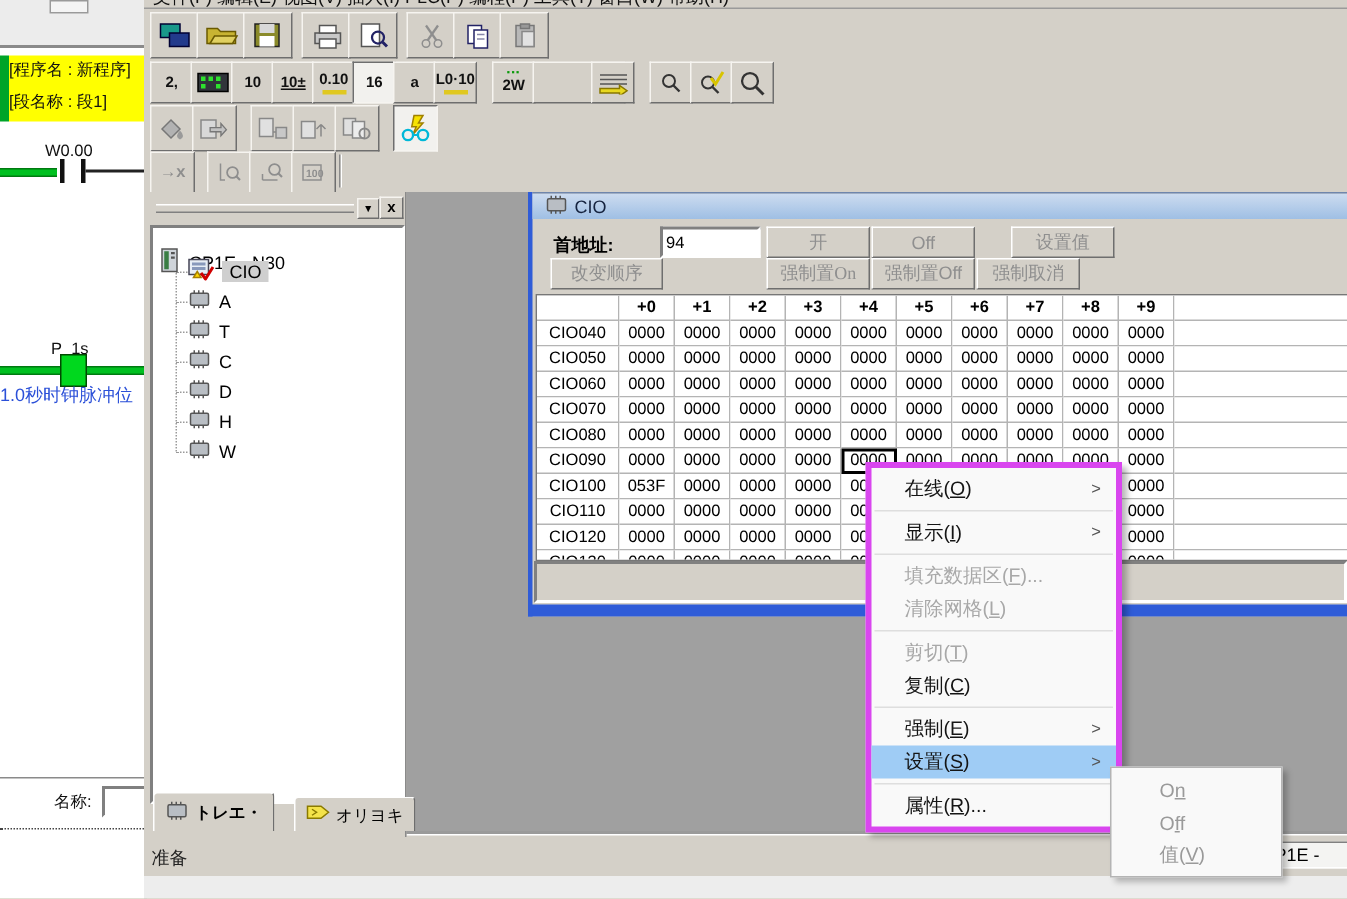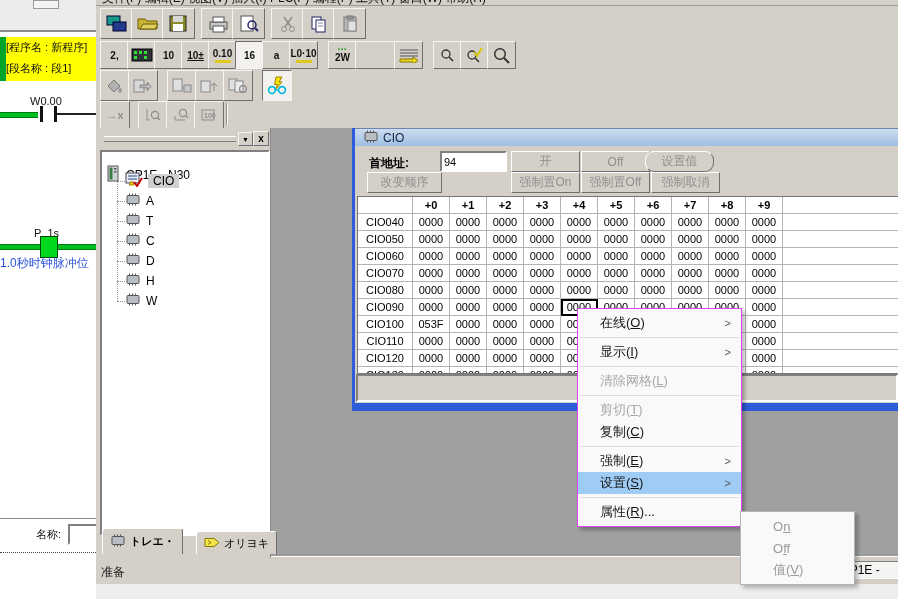--- a/index.html
+++ b/index.html
@@ -29,21 +29,21 @@
       display:flex;align-items:center;justify-content:center;font-size:11px;background:#fff;flex:0 0 auto}
   .tc.hdr{font-weight:bold}
   .tc.rowhdr{width:55px}
   .tc.stub{flex:1 1 auto;border-right:none}
   .tc.sel{outline:2px solid #000;outline-offset:-2px}
   
   #hintbox{position:absolute;left:356px;top:374px;width:542px;height:28px;background:#d4d0c8;
            border:2px solid;border-color:#808080 #fff #fff #808080;color:#9aa2ac;font-size:10px;
            line-height:12px;padding:1px 5px;box-sizing:border-box;z-index:4;overflow:hidden;white-space:pre}
   
-  #ctxmenu{position:absolute;left:577px;top:308px;width:163px;background:#f9f9f9;border:1px solid #d946ef;
+  #ctxmenu{position:absolute;left:577px;top:308px;width:163px;background:#f9f9f9;border:4px solid #d946ef;
            box-shadow:3px 3px 4px rgba(0,0,0,.28);padding:3px 0;z-index:50}
   .mitem{height:22px;display:flex;align-items:center;padding-left:22px;font-size:13px;color:#151515;position:relative}
   .mitem.disabled{color:#a8a8a8}
   .mitem .arrow{position:absolute;right:10px;font-size:11px;color:#555}
   .msep{height:1px;background:#dedede;margin:3px 2px}
   #submenu{position:absolute;left:740px;top:511px;width:113px;background:#f9f9f9;border:1px solid #b4b4b4;
            box-shadow:3px 3px 4px rgba(0,0,0,.25);padding:3px 0;z-index:60}
   .sitem{height:22px;display:flex;align-items:center;padding-left:32px;font-size:13px;color:#9a9a9a}
   
   #treebox{position:absolute;left:100px;top:150px;width:166px;height:382px;background:#fff;
@@ -347,23 +347,23 @@
             <line x1="10.5" y1="10.5" x2="10.5" y2="12.5"></line>
           </g>
         </svg></span>
     <span>CIO</span>
   </div>
   <div class="abs" style="left:369px;top:155px;font-size:12px;z-index:5;font-weight:bold">首地址:</div>
   <input class="abs" style="left: 440px; top: 151px; width: 58px; height: 15px; z-index: 5; border-width: 2px; border-style: solid; border-image: initial; border-color: rgb(128, 128, 128) rgb(255, 255, 255) rgb(255, 255, 255) rgb(128, 128, 128); font-size: 11px; text-align: left; padding-right: 3px; background: rgb(255, 255, 255);" value="94">
   <div id="ciobuttons">
       <div class="btn disabled" style="left: 511px; top: 151px; width: 67px; height: 19px; z-index: 5;">开</div>
       <div class="btn disabled" style="left: 581px; top: 151px; width: 67px; height: 19px; z-index: 5;">Off</div>
-      <div class="btn disabled" style="left: 645px; top: 151px; width: 67px; height: 19px; z-index: 5; border-radius: 9px;">设置值</div>
+      <div class="btn disabled" style="left: 674px; top: 151px; width: 67px; height: 19px; z-index: 5;">设置值</div>
       <div class="btn disabled" style="left: 367px; top: 172px; width: 73px; height: 19px; z-index: 5;">改变顺序</div>
-      <div class="btn disabled" style="left: 511px; top: 172px; width: 67px; height: 19px; z-index: 5;">强制置On</div>
+      <div class="btn disabled" style="left: 511px; top: 172px; width: 67px; height: 19px; z-index: 5; font-family: Liberation Serif, serif;">强制置On</div>
       <div class="btn disabled" style="left: 581px; top: 172px; width: 67px; height: 19px; z-index: 5;">强制置Off</div>
       <div class="btn disabled" style="left: 651px; top: 172px; width: 67px; height: 19px; z-index: 5;">强制取消</div>
     </div>
   <div id="memtable">
       <div class="trow">
         <div class="tc hdr rowhdr"></div>
         <div class="tc hdr">+0</div>
         <div class="tc hdr">+1</div>
         <div class="tc hdr">+2</div>
         <div class="tc hdr">+3</div>
@@ -535,20 +535,23 @@
         <span>在线(<u>O</u>)</span>
         <span class="arrow">&gt;</span>
       </div>
       <div class="msep"></div>
       <div class="mitem">
         <span>显示(<u>I</u>)</span>
         <span class="arrow">&gt;</span>
       </div>
       <div class="msep"></div>
       <div class="mitem disabled">
+        <span>填充数据区(<u>F</u>)...</span>
+      </div>
+      <div class="mitem disabled">
         <span>清除网格(<u>L</u>)</span>
       </div>
       <div class="msep"></div>
       <div class="mitem disabled">
         <span>剪切(<u>T</u>)</span>
       </div>
       <div class="mitem">
         <span>复制(<u>C</u>)</span>
       </div>
       <div class="msep"></div>

